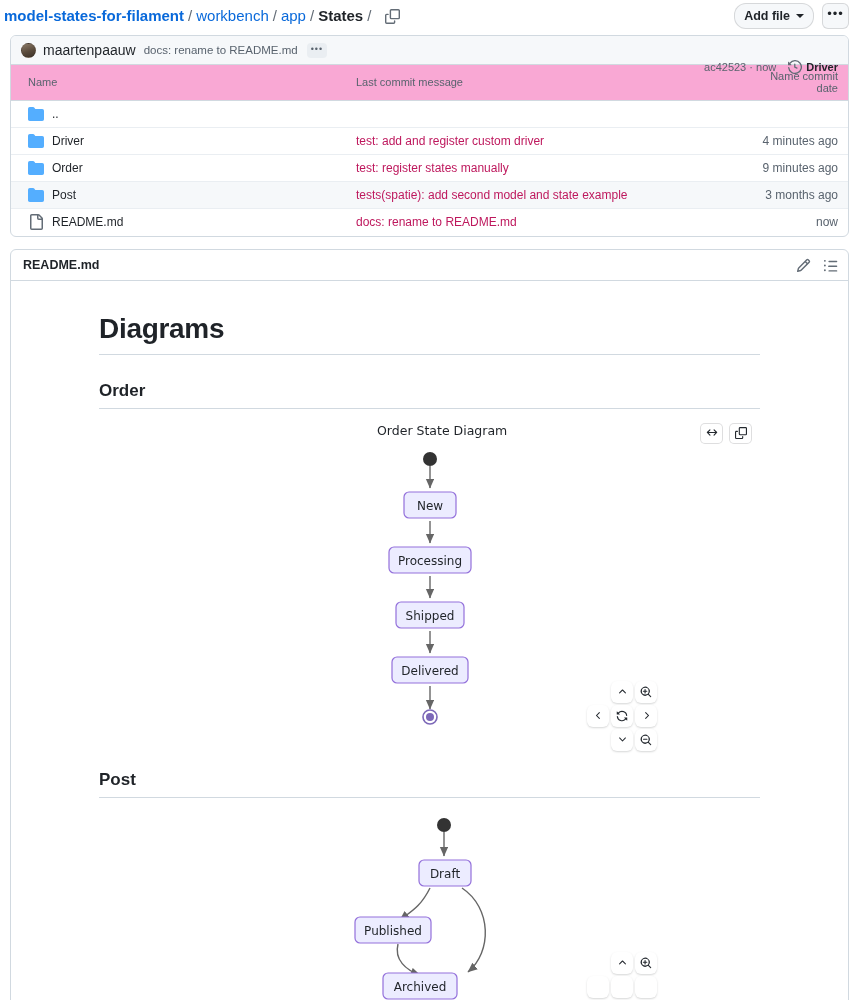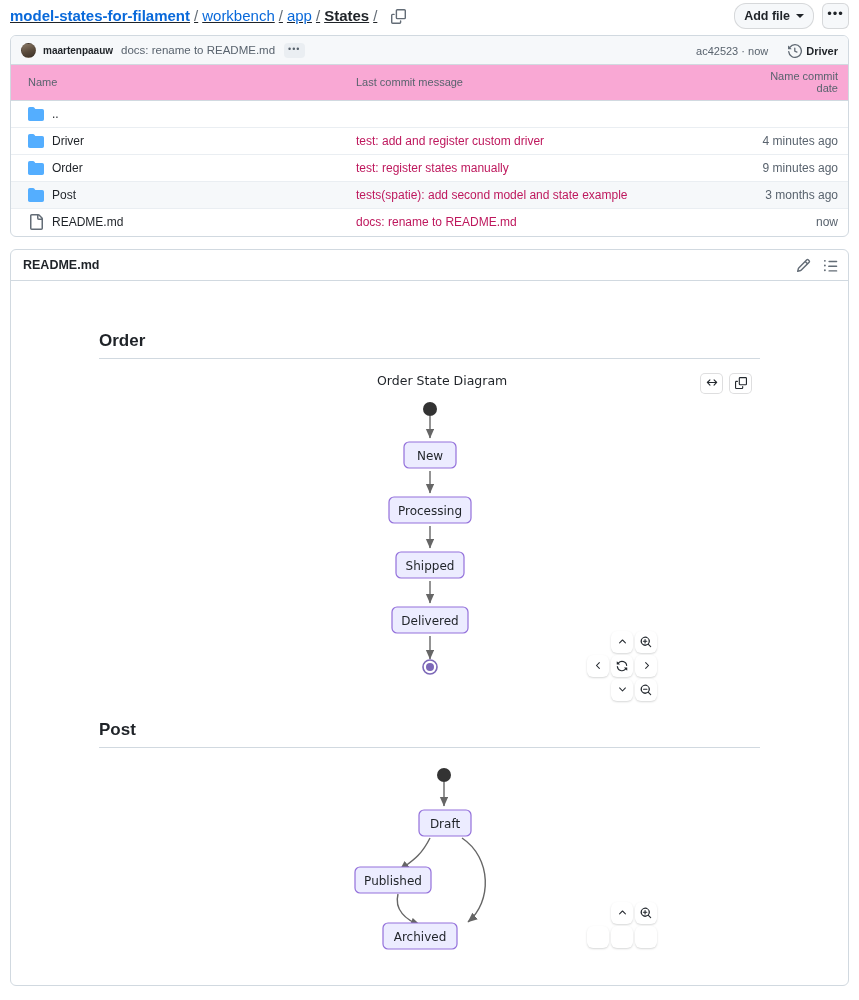--- a/index.html
+++ b/index.html
@@ -9,23 +9,22 @@
     background: #ffffff;
     font-family: "Liberation Sans", sans-serif;
     color: #1f2328;
     -webkit-font-smoothing: antialiased;
   }
   .page { width: 859px; height: 1000px; position: relative; overflow: hidden; }
 
   
   .breadcrumb-bar {
     display: flex; align-items: center;
-    height: 32px; padding: 0 10px 0 10px;
+    height: 32px; padding: 0 10px 0 4px;
     position: relative;
-    text-decoration: underline;
   }
   .bc { font-size: 15px; line-height: 20px; display: flex; align-items: center; }
   .bc a { color: #0969da; text-decoration: none; font-weight: 600; }
   .bc a.plain { font-weight: 400; }
   .bc .sep { color: #636c76; margin: 0 4px; font-weight: 400; }
   .bc .current { font-weight: 600; color: #1f2328; }
   .copy-path-btn {
     margin-left: 6px; width: 22px; height: 22px;
     display: flex; align-items: center; justify-content: center;
     border-radius: 5px; cursor: pointer;
@@ -66,30 +65,30 @@
     display: flex; align-items: center;
     height: 29px; padding: 0 10px; background: #f6f8fa;
     border-bottom: 1px solid #d1d9e0;
     position: relative;
   }
   .avatar {
     width: 15px; height: 15px; border-radius: 50%;
     background: linear-gradient(160deg,#8c7b68 0%, #5a4b3c 55%, #3d3228 100%);
     flex: none; margin-right: 7px; border: 1px solid rgba(0,0,0,0.08);
   }
-  .commit-author { font-size: 10px; font-weight: 700; color: #1f2328; }
+  .commit-author { font-size: 14px; font-weight: 400; color: #1f2328; }
   .commit-msg { font-size: 11.5px; color: #59636e; margin-left: 8px; }
   .commit-ellipsis {
     margin-left: 9px; background: #eaeef2; border-radius: 4px;
     font-size: 9px; line-height: 9px; color: #59636e;
     padding: 2px 4px 4px 4px; letter-spacing: 1px; cursor: pointer;
   }
   .commit-right {
-    position: absolute; right: 10px; top: 0; height: 29px;
-    display: flex; align-items: center; gap: 20px;
+    position: absolute; right: 10px; top: 16px; height: 29px;
+    display: flex; align-items: center; gap: 12px;
   }
   .commit-sha { font-size: 11px; color: #59636e; }
   .history-link {
     display: flex; align-items: center; gap: 4px;
     font-size: 11px; font-weight: 600; color: #1f2328; cursor: pointer;
   }
   .history-link svg { fill: #636c76; }
 
   
   table.files { width: 100%; border-collapse: collapse; table-layout: fixed; }
@@ -321,20 +320,21 @@
         </span>
         <span class="ico">
           <svg width="15" height="15" viewBox="0 0 16 16" aria-hidden="true">
               <path d="M2 4a1 1 0 1 1 0-2 1 1 0 0 1 0 2Zm0 5a1 1 0 1 1 0-2 1 1 0 0 1 0 2Zm1 4a1 1 0 1 0-2 0 1 1 0 0 0 2 0Zm2.75-9.25a.75.75 0 0 1 .75-.75h8a.75.75 0 0 1 0 1.5h-8a.75.75 0 0 1-.75-.75Zm0 5a.75.75 0 0 1 .75-.75h8a.75.75 0 0 1 0 1.5h-8A.75.75 0 0 1 5.75 8Zm0 5a.75.75 0 0 1 .75-.75h8a.75.75 0 0 1 0 1.5h-8a.75.75 0 0 1-.75-.75Z"></path>
             </svg>
         </span>
       </div>
     </div>
 
     <div class="readme-body">
+      <h1 class="md">Diagrams</h1>
 
       <h2 class="md">Order</h2>
 
       <div class="mermaid-wrap">
         <div class="mermaid-header">
           <span class="mermaid-caption">Order State Diagram</span>
           <div class="mermaid-btns">
             <span class="m-btn">
               <svg width="12" height="12" viewBox="0 0 16 16" aria-hidden="true">
                   <path d="M4.72 3.22a.75.75 0 0 1 1.06 1.06L3.56 6.5h8.88l-2.22-2.22a.75.75 0 0 1 1.06-1.06l3.5 3.5a.75.75 0 0 1 0 1.06l-3.5 3.5a.75.75 0 1 1-1.06-1.06l2.22-2.22H3.56l2.22 2.22a.75.75 0 1 1-1.06 1.06l-3.5-3.5a.75.75 0 0 1 0-1.06Z"></path>

